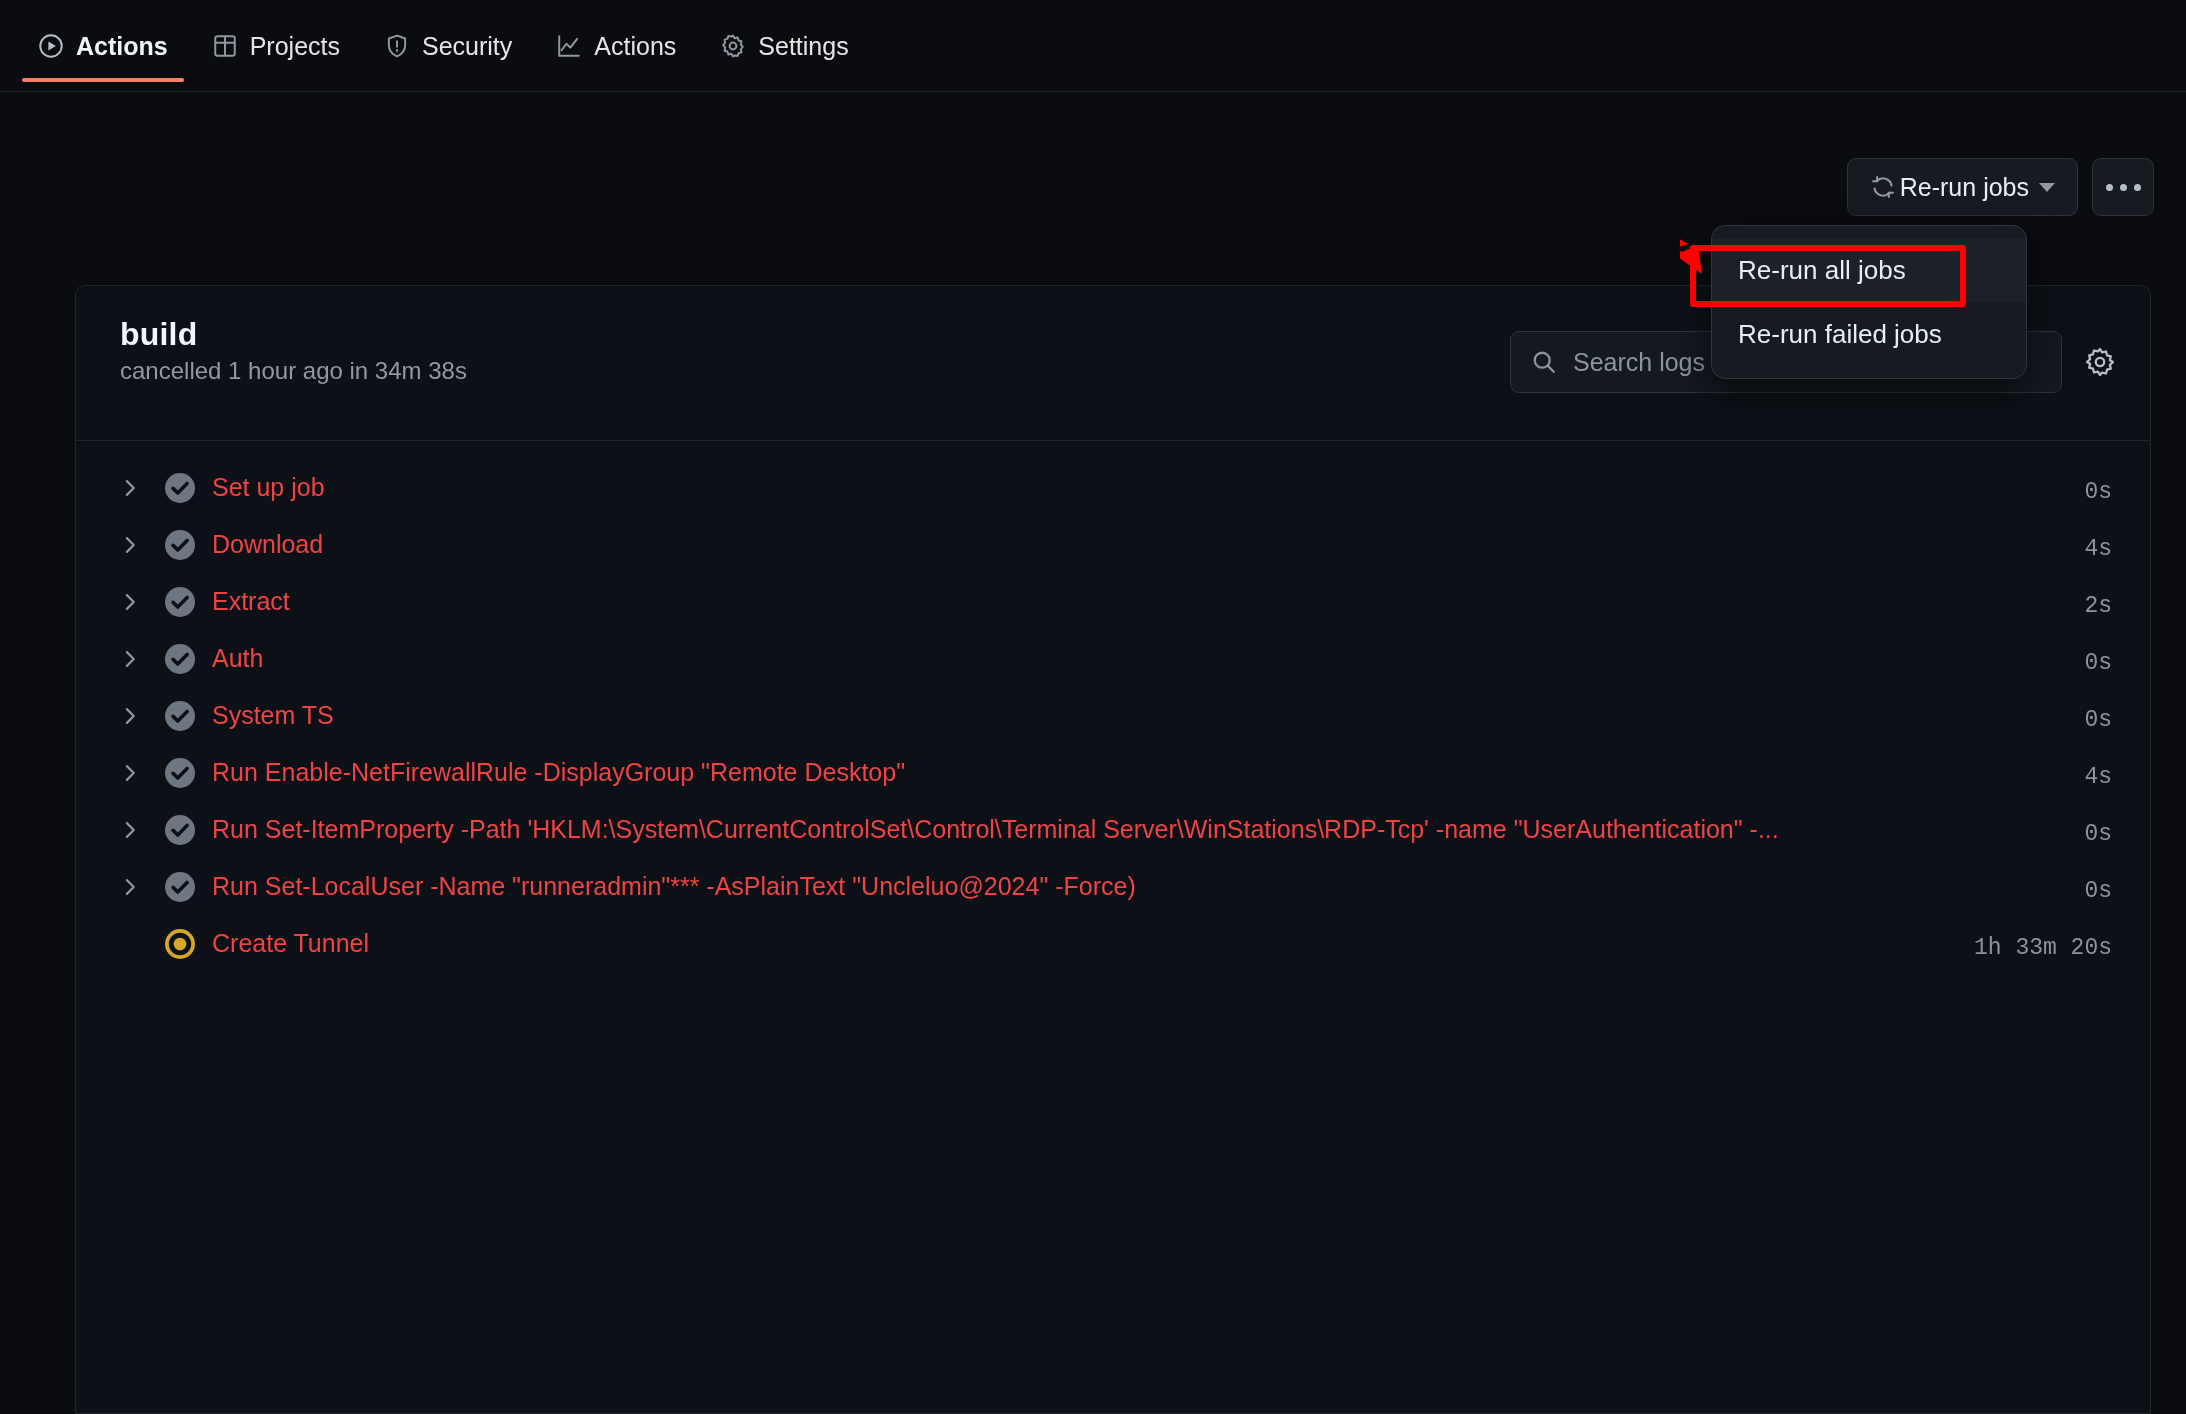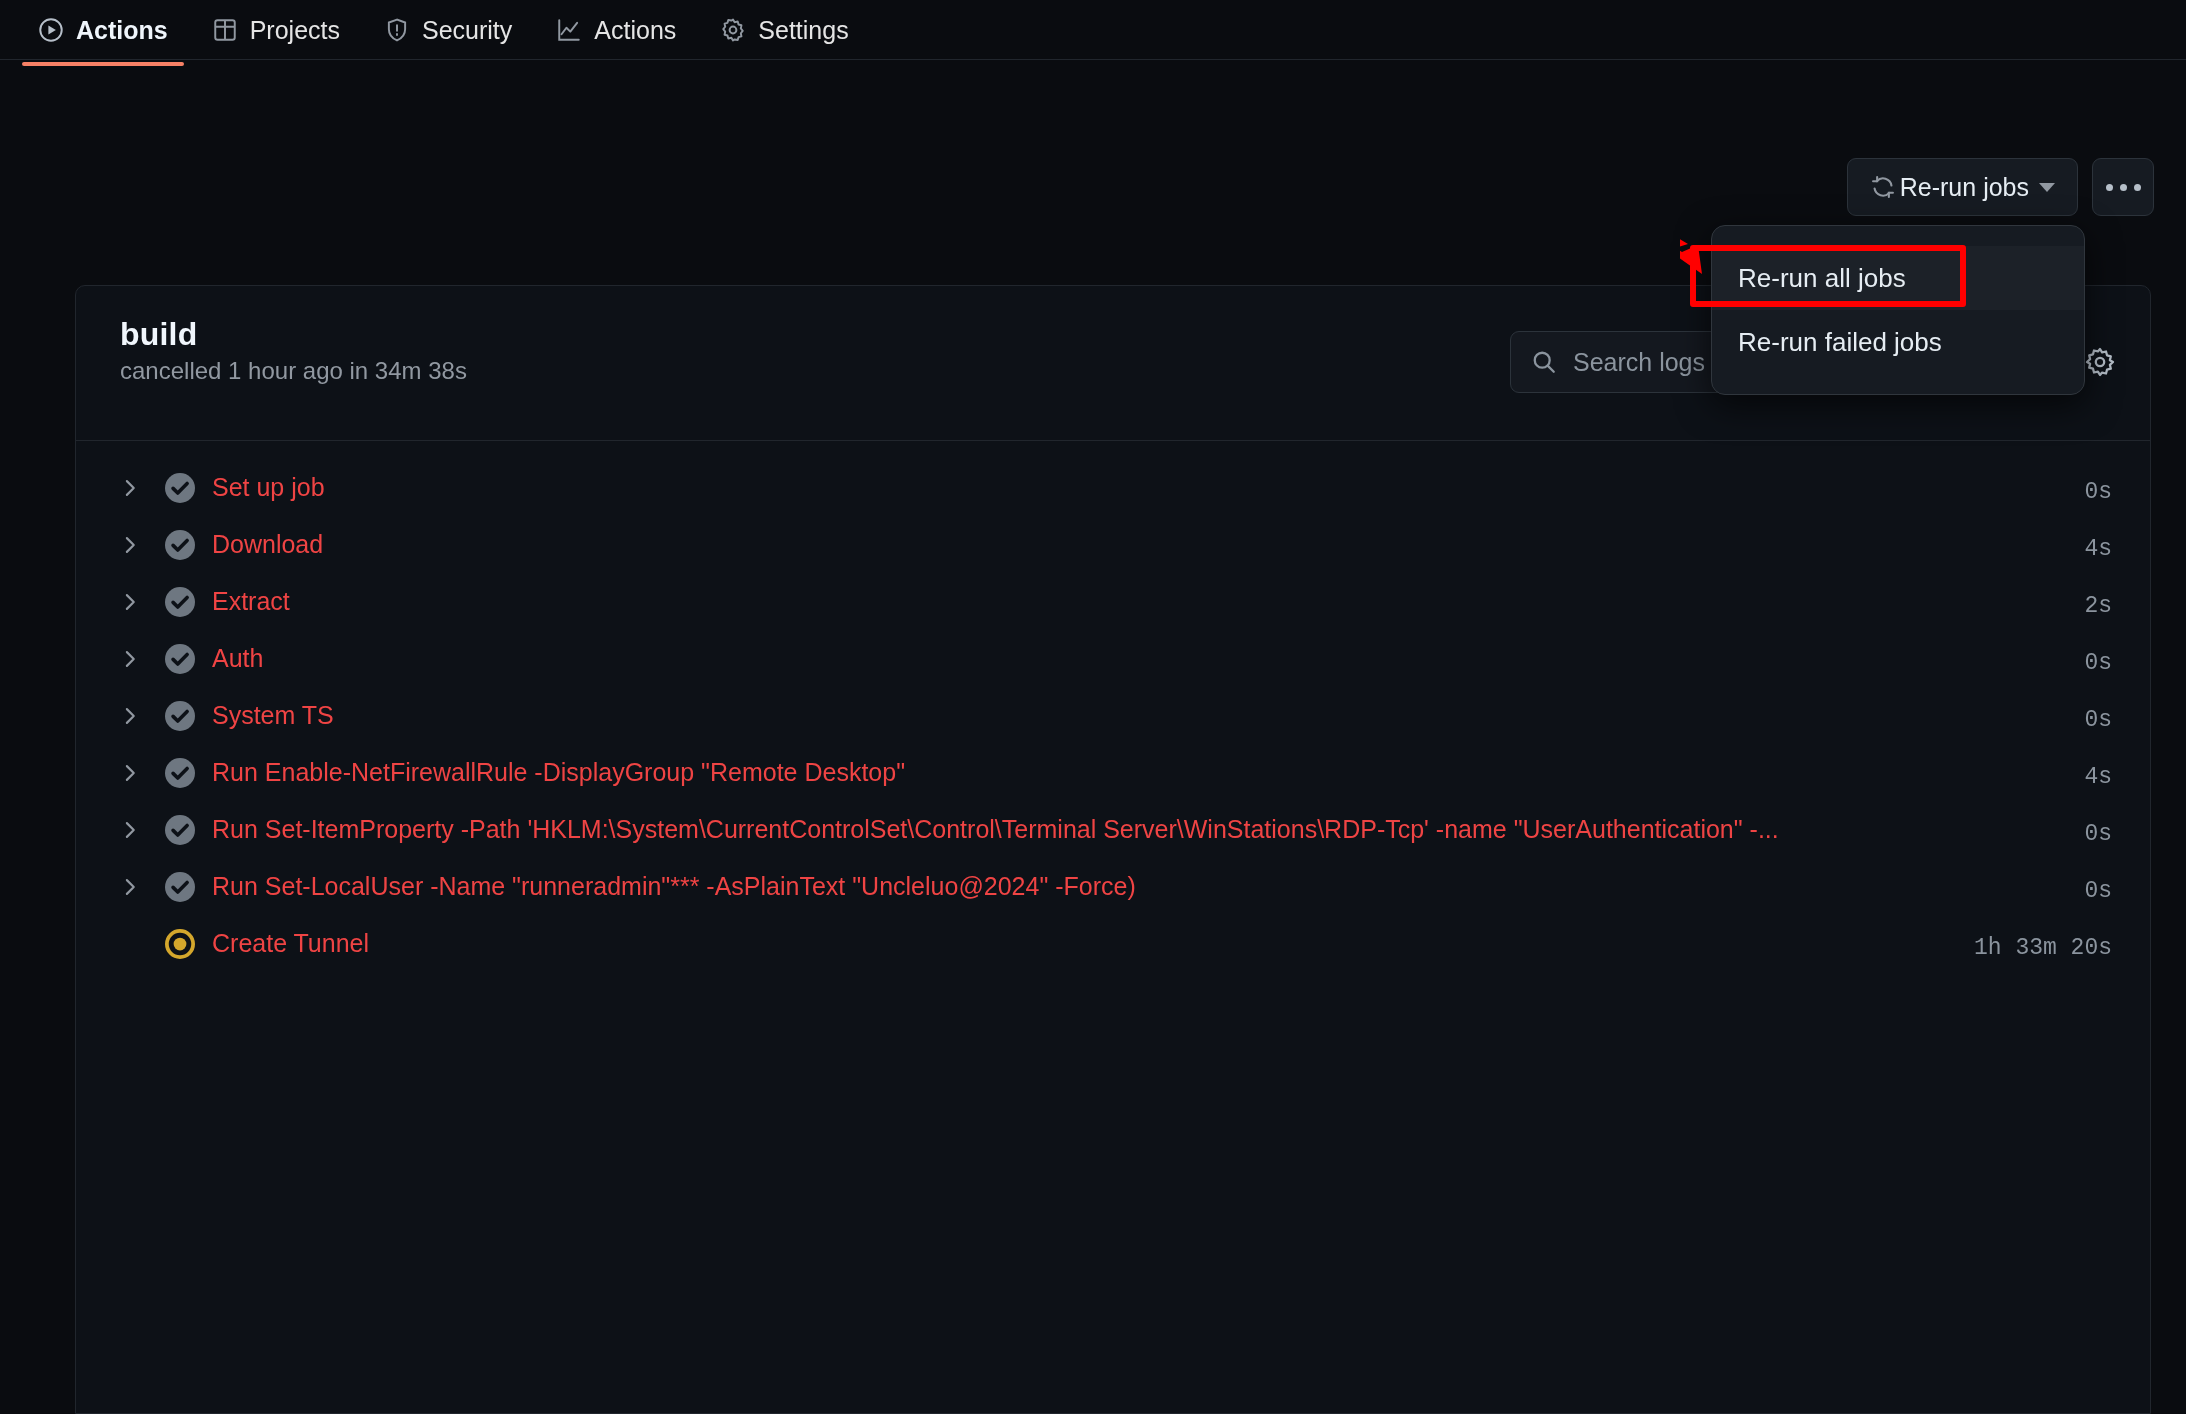--- a/index.html
+++ b/index.html
@@ -9,21 +9,21 @@
     background: #0a0c10;
     font-family: "Liberation Sans", sans-serif;
     overflow: hidden;
   }
 
   
   .topnav {
     position: absolute;
     top: 0; left: 0;
     width: 2186px;
-    height: 60px;
+    height: 92px;
     background: #0a0c10;
     display: flex;
     align-items: center;
     padding-left: 16px;
   }
   .nav-item {
     display: flex;
     align-items: center;
     gap: 12px;
     height: 72px;
@@ -98,25 +98,25 @@
     border-radius: 50%;
     background: #b6bfc9;
     display: block;
   }
 
   
   .dropdown {
     position: absolute;
     top: 225px;
     left: 1711px;
-    width: 374px;
+    width: 316px;
     background: #161b22;
     border: 1px solid #30363d;
     border-radius: 14px;
-    padding: 20px 0;
+    padding: 12px 0;
     box-shadow: 0 10px 34px rgba(0,0,0,.65);
     z-index: 30;
   }
   .dropdown-item {
     height: 64px;
     display: flex;
     align-items: center;
     padding: 0 26px;
     color: #e6edf3;
     font-size: 26px;

